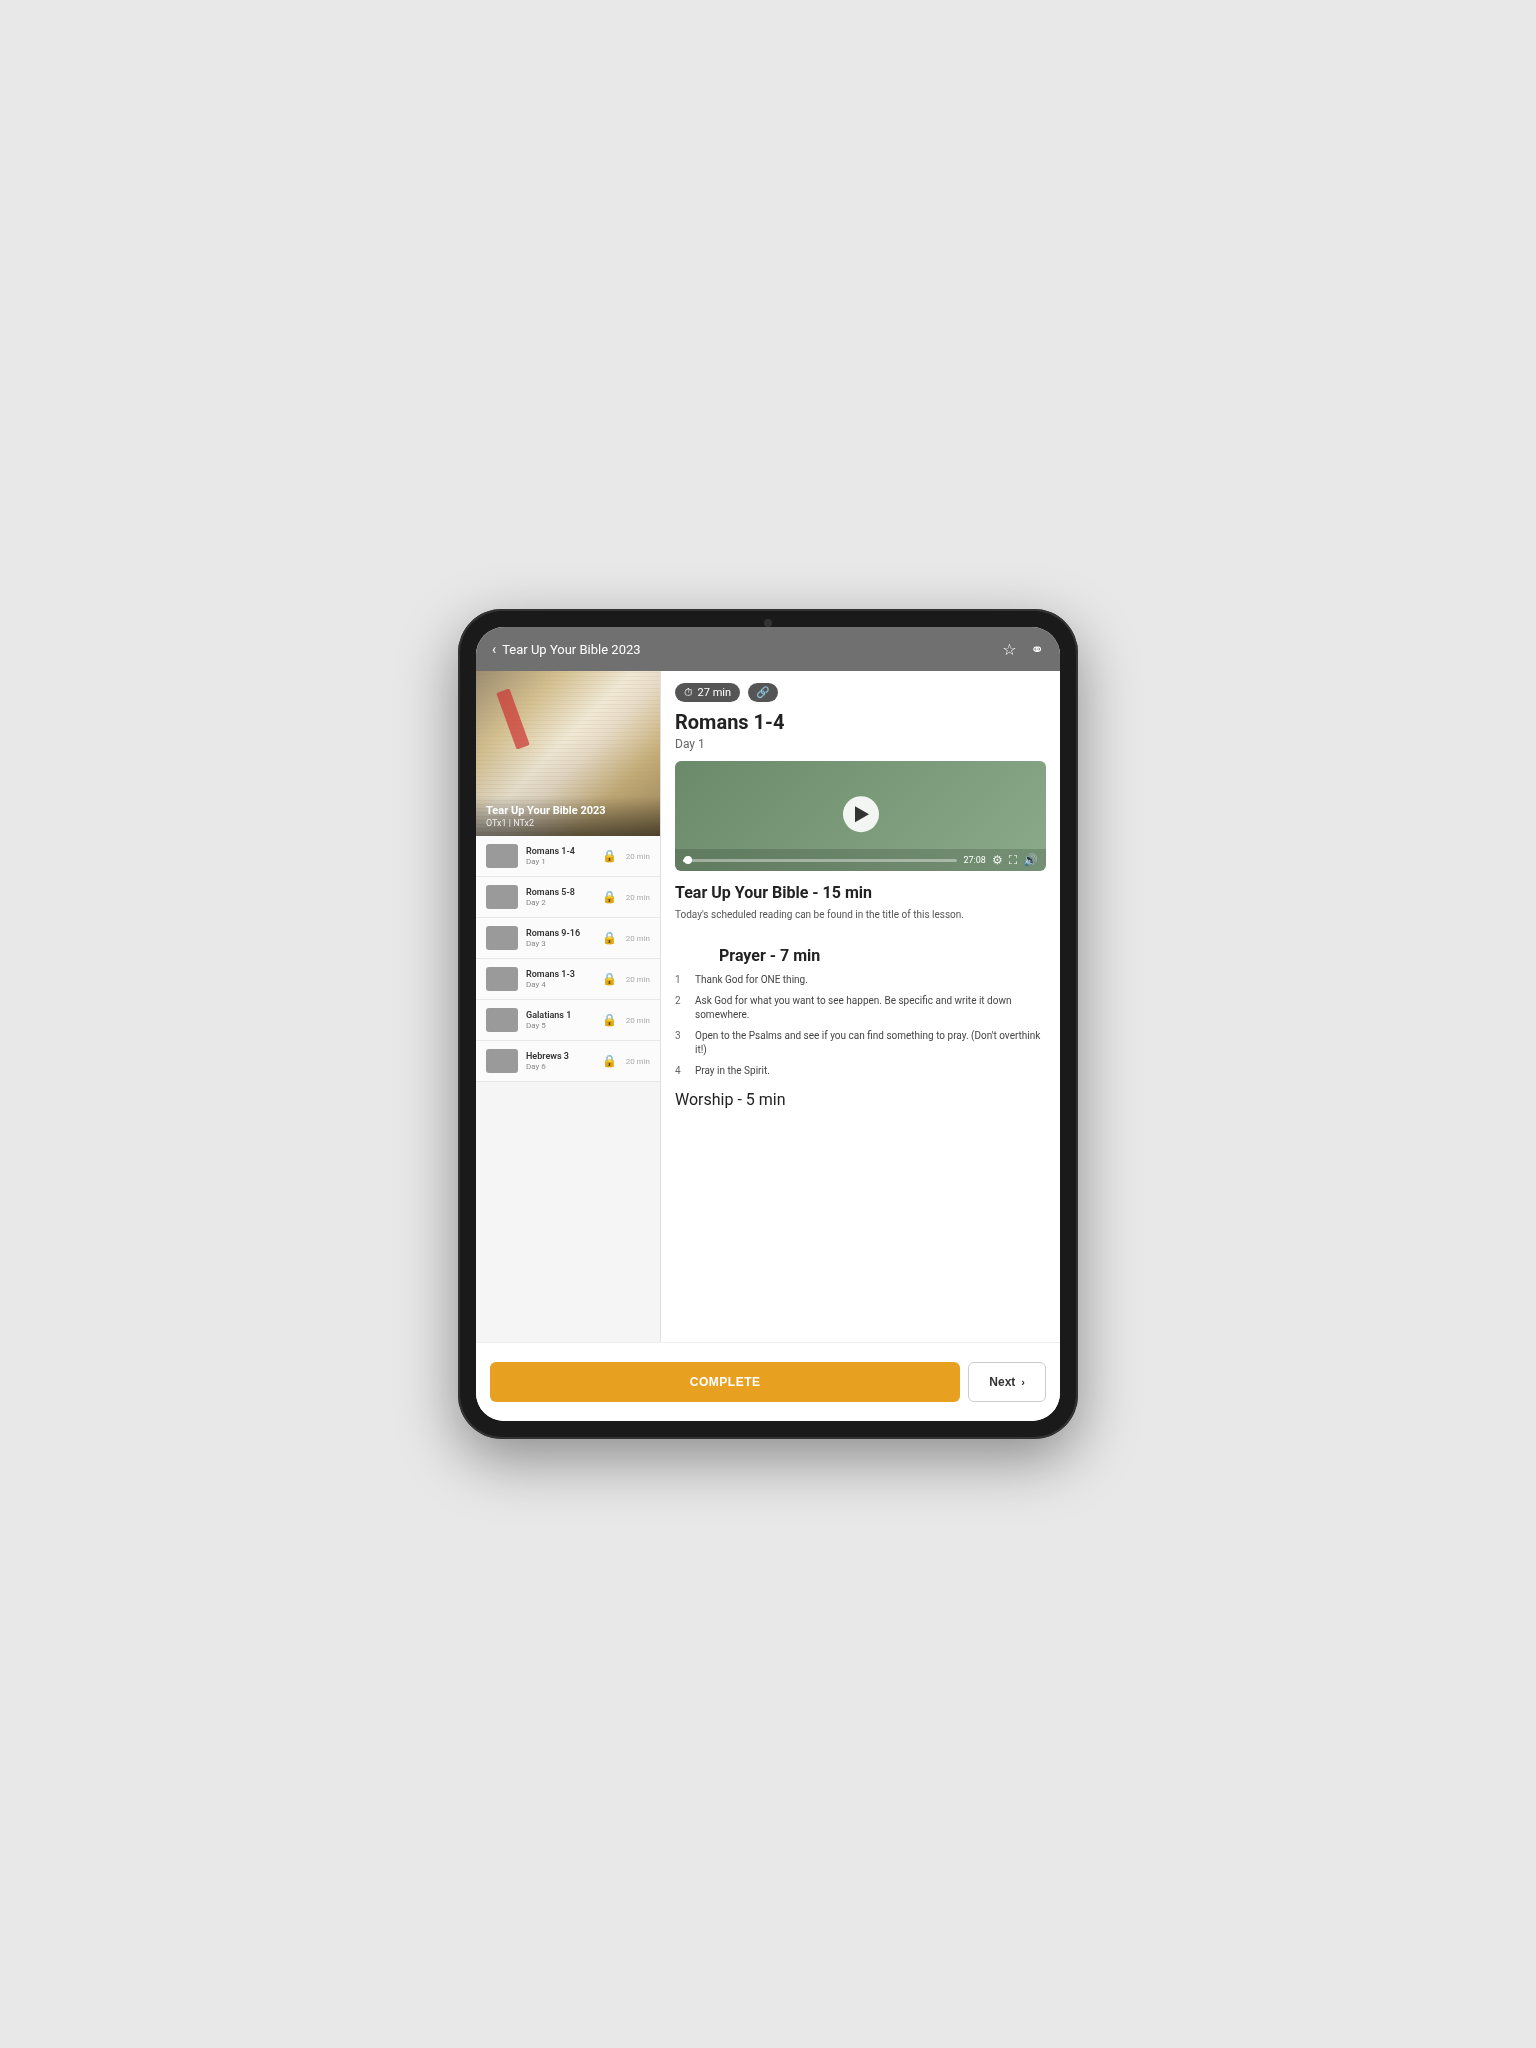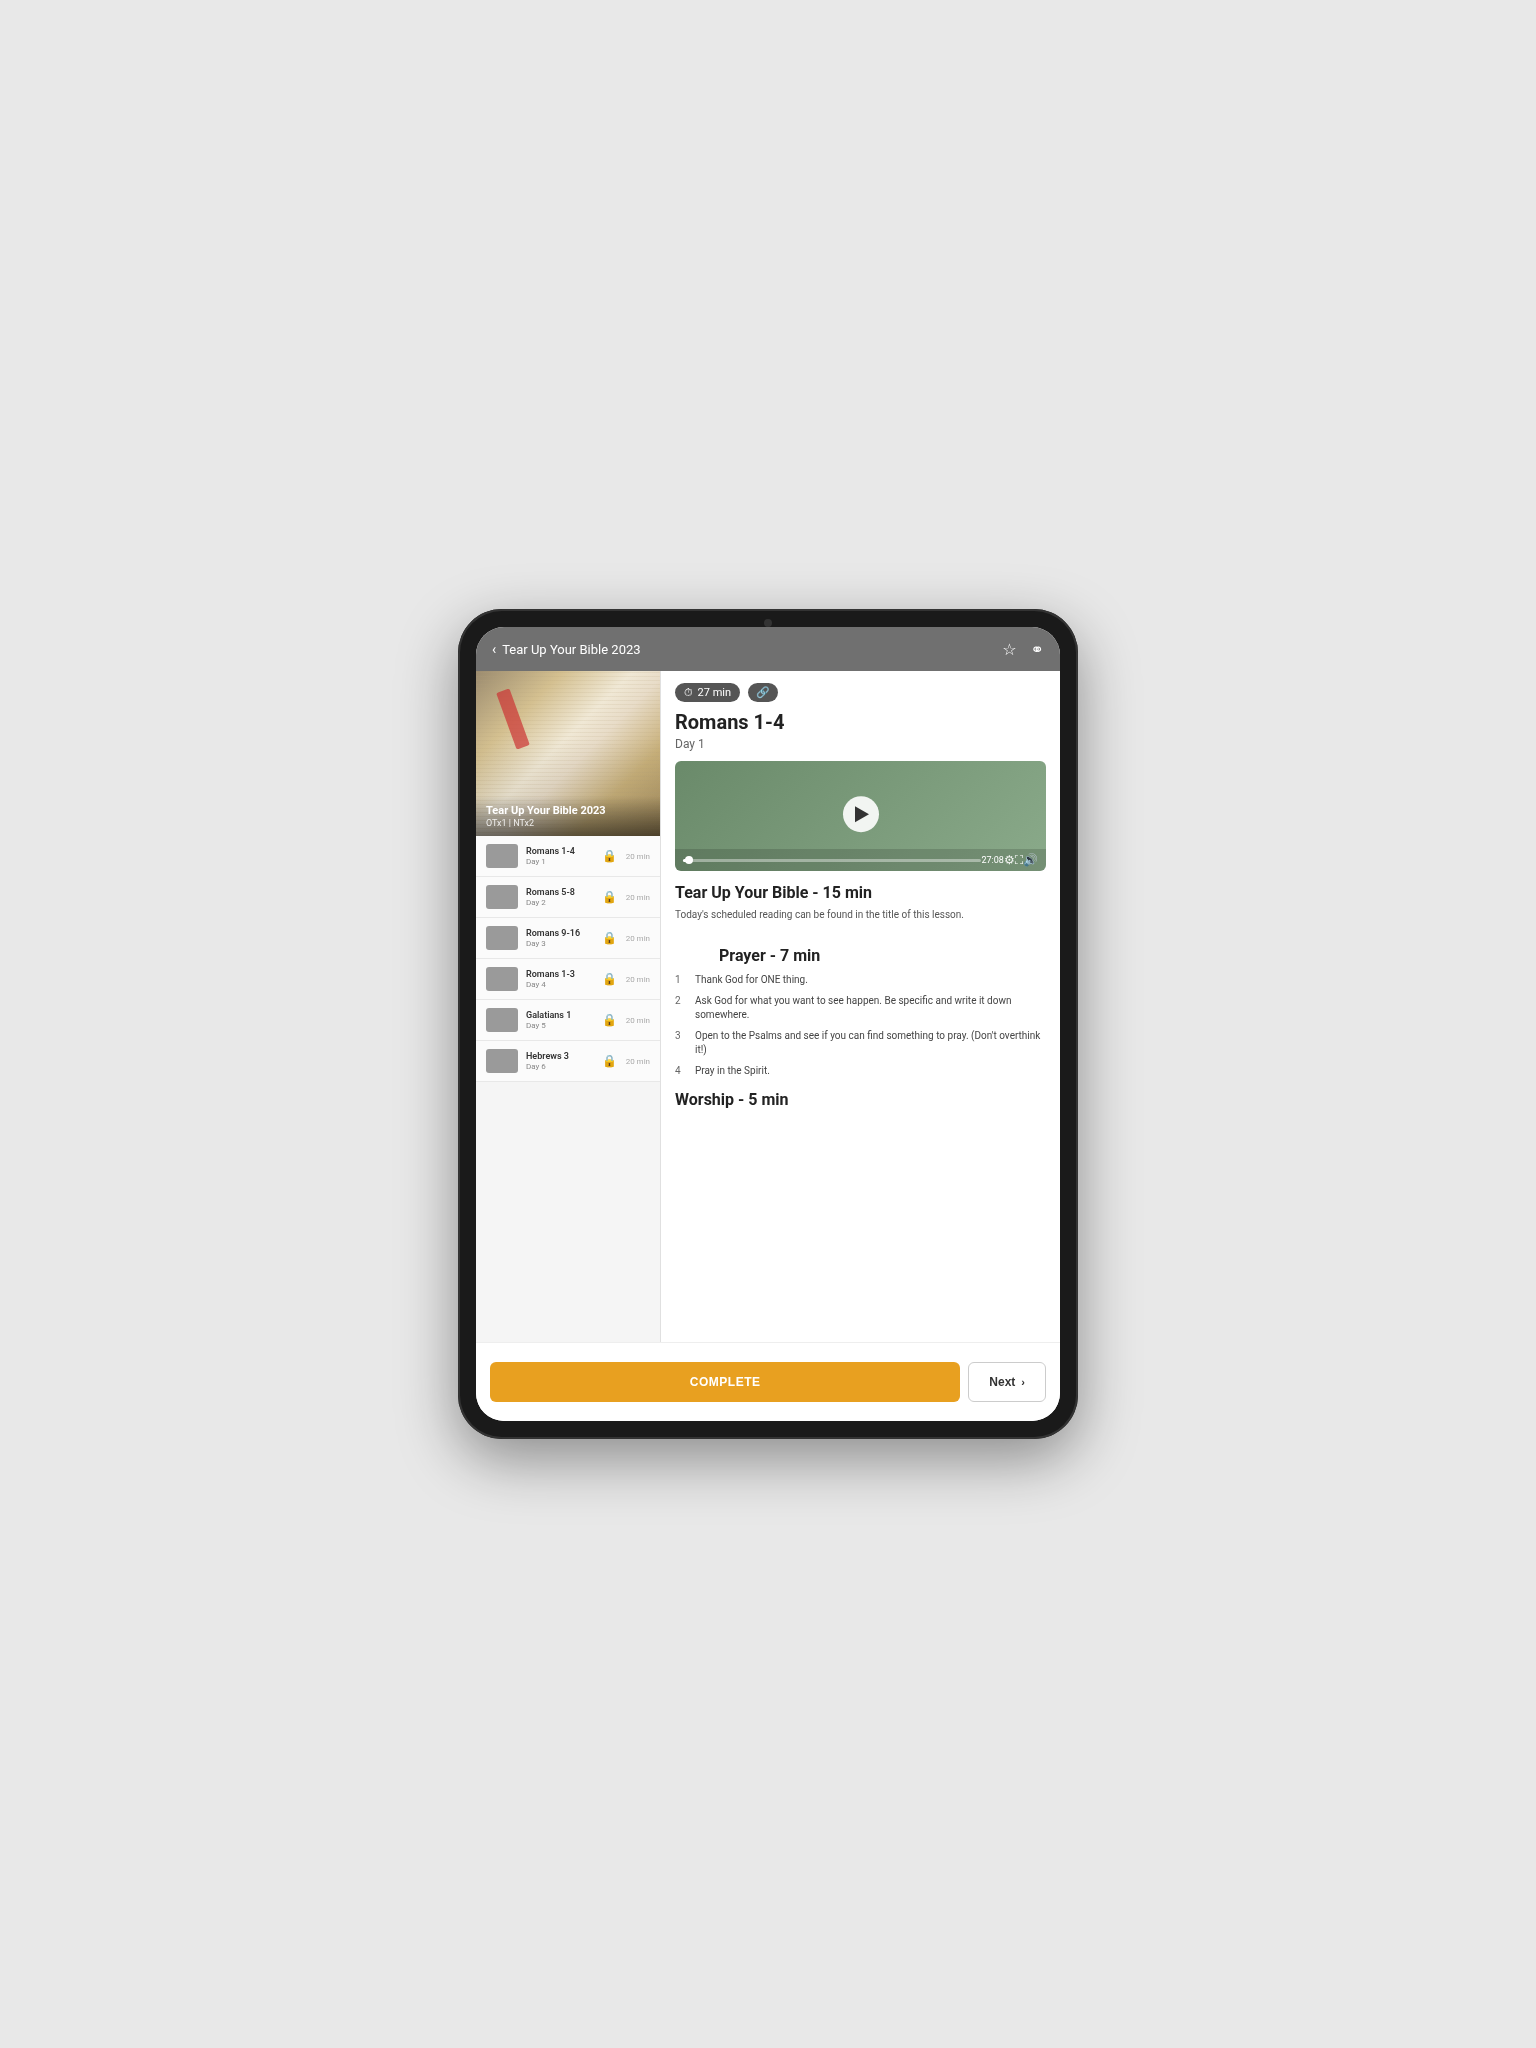--- a/index.html
+++ b/index.html
@@ -301,20 +301,21 @@
     }
 
     .video-controls {
       position: absolute;
       bottom: 0;
       left: 0;
       right: 0;
       padding: 4px 8px;
       display: flex;
       align-items: center;
+      gap: 6px;
       background: rgba(0,0,0,0.15);
     }
 
     .progress-bar {
       flex: 1;
       height: 3px;
       background: rgba(255,255,255,0.4);
       border-radius: 2px;
       position: relative;
     }
@@ -391,21 +392,21 @@
 
     .prayer-num {
       flex-shrink: 0;
       color: #666;
       font-size: 10px;
       min-width: 12px;
     }
 
     .worship-heading {
       font-size: 16px;
-      font-weight: 700;
+      font-weight: 400;
       color: #222;
       margin-bottom: 50px;
     }
 
     
     .bottom-bar {
       display: flex;
       gap: 0;
       padding: 19px 14px;
       background: #fff;

